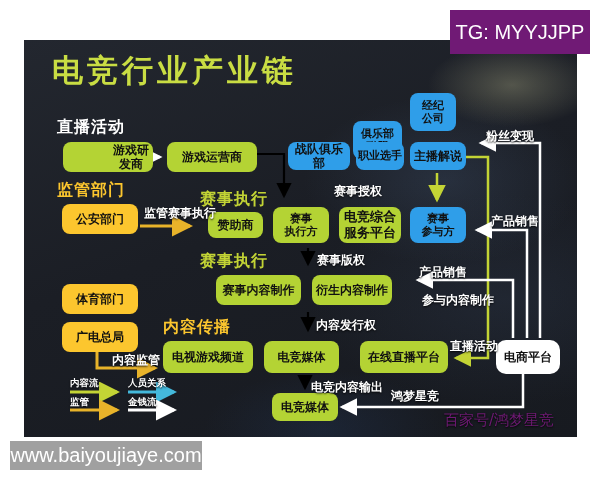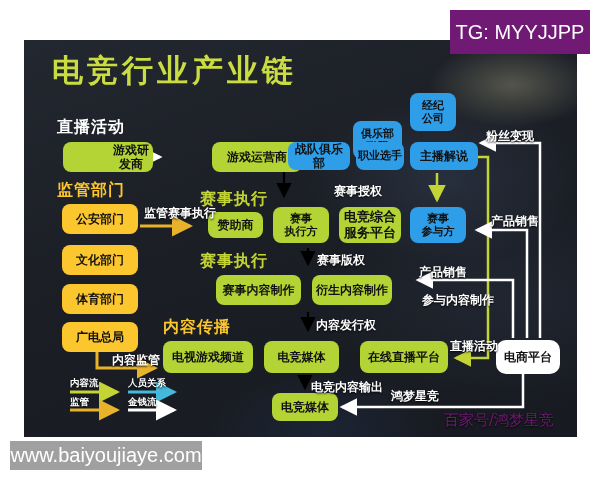--- a/index.html
+++ b/index.html
@@ -80,30 +80,29 @@
   <div class="credit">百家号/鸿梦星竞</div>
 
   <div class="title" style="left:52px;top:50px;">电竞行业产业链</div>
   <div class="heading h-white" style="left:57px;top:117px;">直播活动</div>
   <div class="heading h-yellow" style="left:57px;top:180px;">监管部门</div>
   <div class="heading h-green" style="left:200px;top:189px;">赛事执行</div>
   <div class="heading h-green" style="left:200px;top:251px;">赛事执行</div>
   <div class="heading h-yellow" style="left:163px;top:317px;">内容传播</div>
 
   <div class="box green" style="left:63px;top:142px;width:90px;height:30px;padding-left:48px;">游戏研发商</div>
-  <div class="box green" style="left:167px;top:142px;width:90px;height:30px;margin-left:45px;">游戏运营商</div>
+  <div class="box green" style="left:167px;top:142px;width:90px;height:30px;">游戏运营商</div>
   <div class="box blue" style="left:353px;top:93px;width:49px;height:38px;font-size:11px;margin-top:28px;">俱乐部
 联盟</div>
   <div class="box blue" style="left:410px;top:93px;width:46px;height:38px;font-size:11px;">经纪
 公司</div>
   <div class="box blue" style="left:288px;top:142px;width:62px;height:28px;">战队俱乐部</div>
   <div class="box blue" style="left:356px;top:142px;width:48px;height:28px;font-size:11px;">职业选手</div>
-  <div class="box blue" style="left:410px;top:142px;width:68px;height:28px;">主播解说</div>
+  <div class="box blue" style="left:410px;top:142px;width:56px;height:28px;">主播解说</div>
   <div class="box yellow" style="left:62px;top:204px;width:76px;height:30px;">公安部门</div>
-  <div class="box yellow" style="left:62px;top:245px;width:76px;height:30px;">文化部门</div>
   <div class="box yellow" style="left:62px;top:284px;width:76px;height:30px;">体育部门</div>
   <div class="box yellow" style="left:62px;top:322px;width:76px;height:30px;">广电总局</div>
   <div class="box green" style="left:208px;top:212px;width:55px;height:26px;">赞助商</div>
   <div class="box green" style="left:273px;top:207px;width:56px;height:36px;font-size:11px;">赛事
 执行方</div>
   <div class="box green" style="left:339px;top:207px;width:62px;height:36px;font-size:13px;">电竞综合
 服务平台</div>
   <div class="box blue" style="left:410px;top:207px;width:56px;height:36px;font-size:11px;">赛事
 参与方</div>
   <div class="box green" style="left:216px;top:275px;width:85px;height:30px;">赛事内容制作</div>

